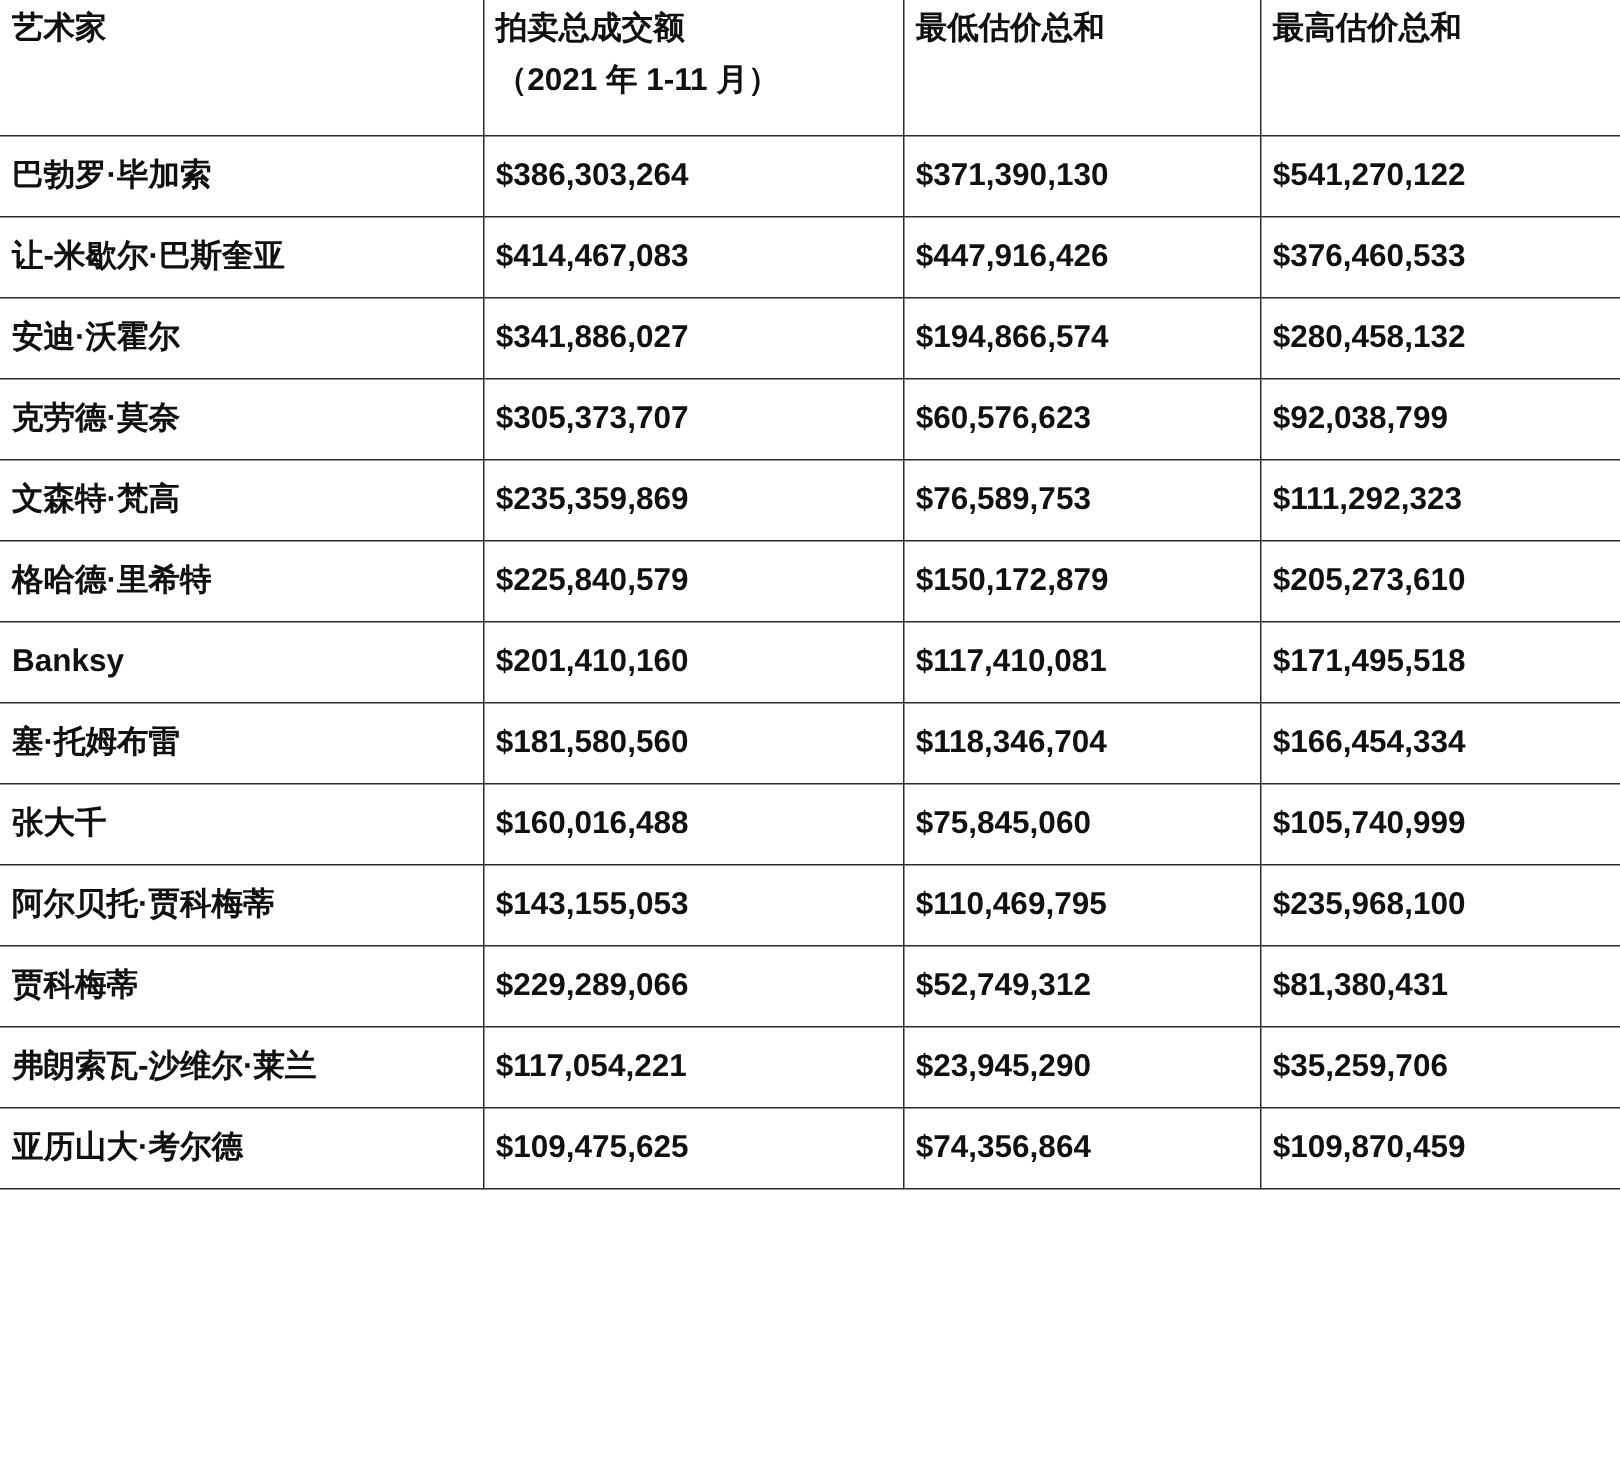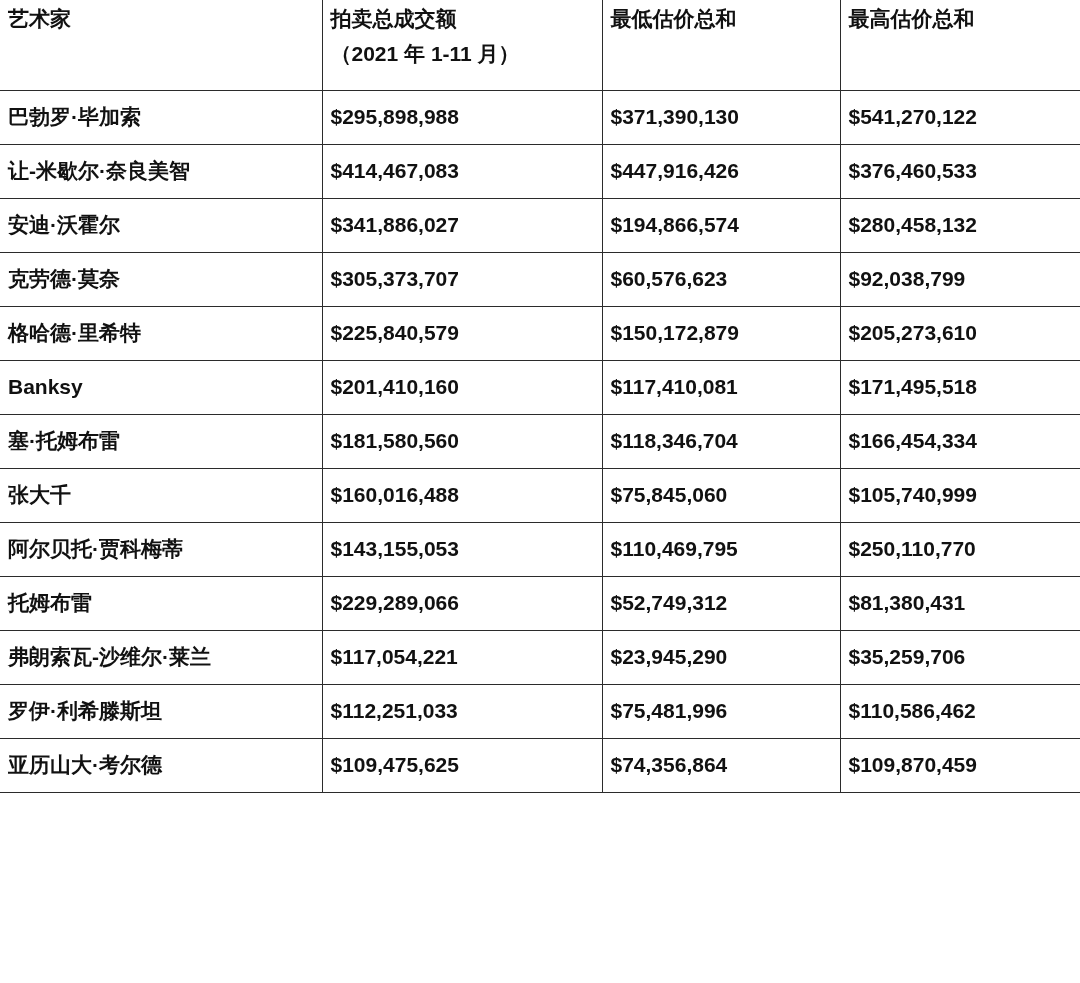--- a/index.html
+++ b/index.html
@@ -81,41 +81,47 @@
         <span class="hdr-line">最低估价总和</span>
       </th>
       <th>
         <span class="hdr-line">最高估价总和</span>
       </th>
     </tr>
   </thead>
   <tbody>
     <tr>
       <td>巴勃罗·毕加索</td>
-      <td class="num">$295,898,988</td>
+      <td class="num">$386,303,264</td>
       <td class="num">$371,390,130</td>
       <td class="num">$541,270,122</td>
     </tr>
     <tr>
-      <td>让-米歇尔·奈良美智</td>
+      <td>让-米歇尔·巴斯奎亚</td>
       <td class="num">$414,467,083</td>
       <td class="num">$447,916,426</td>
       <td class="num">$376,460,533</td>
     </tr>
     <tr>
       <td>安迪·沃霍尔</td>
       <td class="num">$341,886,027</td>
       <td class="num">$194,866,574</td>
       <td class="num">$280,458,132</td>
     </tr>
     <tr>
       <td>克劳德·莫奈</td>
       <td class="num">$305,373,707</td>
       <td class="num">$60,576,623</td>
       <td class="num">$92,038,799</td>
+    </tr>
+    <tr>
+      <td>文森特·梵高</td>
+      <td class="num">$235,359,869</td>
+      <td class="num">$76,589,753</td>
+      <td class="num">$111,292,323</td>
     </tr>
     <tr>
       <td>格哈德·里希特</td>
       <td class="num">$225,840,579</td>
       <td class="num">$150,172,879</td>
       <td class="num">$205,273,610</td>
     </tr>
     <tr>
       <td>Banksy</td>
       <td class="num">$201,410,160</td>
@@ -131,39 +137,33 @@
     <tr>
       <td>张大千</td>
       <td class="num">$160,016,488</td>
       <td class="num">$75,845,060</td>
       <td class="num">$105,740,999</td>
     </tr>
     <tr>
       <td>阿尔贝托·贾科梅蒂</td>
       <td class="num">$143,155,053</td>
       <td class="num">$110,469,795</td>
-      <td class="num">$250,110,770</td>
+      <td class="num">$235,968,100</td>
     </tr>
     <tr>
-      <td>托姆布雷</td>
+      <td>贾科梅蒂</td>
       <td class="num">$229,289,066</td>
       <td class="num">$52,749,312</td>
       <td class="num">$81,380,431</td>
     </tr>
     <tr>
       <td>弗朗索瓦-沙维尔·莱兰</td>
       <td class="num">$117,054,221</td>
       <td class="num">$23,945,290</td>
       <td class="num">$35,259,706</td>
-    </tr>
-    <tr>
-      <td>罗伊·利希滕斯坦</td>
-      <td class="num">$112,251,033</td>
-      <td class="num">$75,481,996</td>
-      <td class="num">$110,586,462</td>
     </tr>
     <tr>
       <td>亚历山大·考尔德</td>
       <td class="num">$109,475,625</td>
       <td class="num">$74,356,864</td>
       <td class="num">$109,870,459</td>
     </tr>
 
   </tbody>
 </table>

